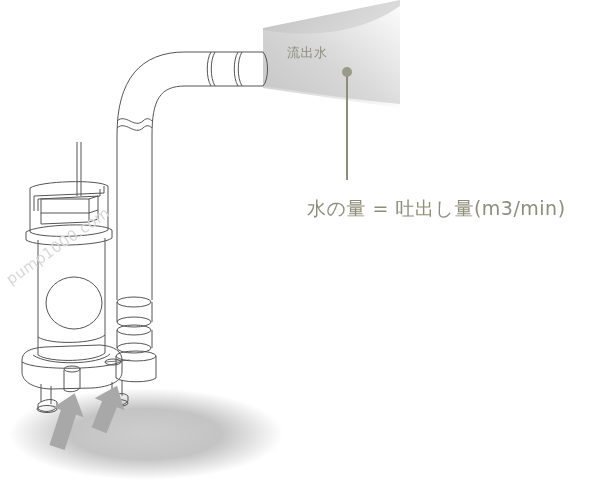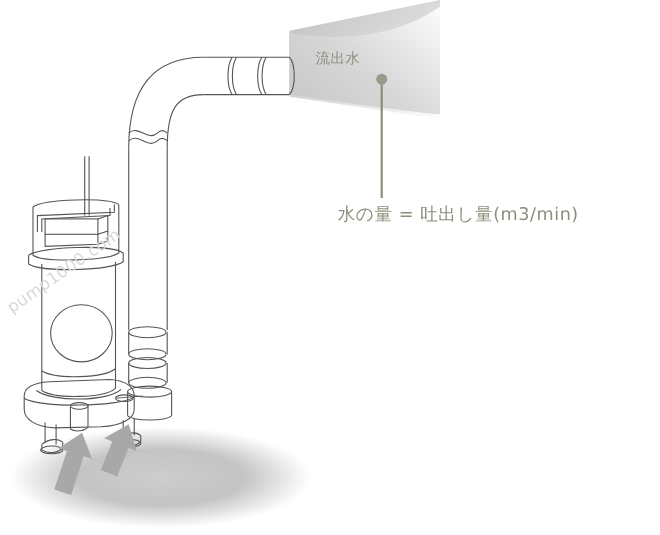--- a/index.html
+++ b/index.html
@@ -30,22 +30,22 @@
     white-space: pre;
     letter-spacing: 0.5px;
   }
   #label-outflow {
     left: 287px;
     top: 44px;
     font-size: 13px;
   }
   #label-discharge {
     left: 307px;
-    top: 185px;
-    font-size: 16px;
+    top: 196px;
+    font-size: 19px;
   }
   #label-inflow {
     left: 86px;
     top: 427px;
     font-size: 13.5px;
     color: #9a9a9a;
   }
   #watermark {
     position: absolute;
     left: 8px;

